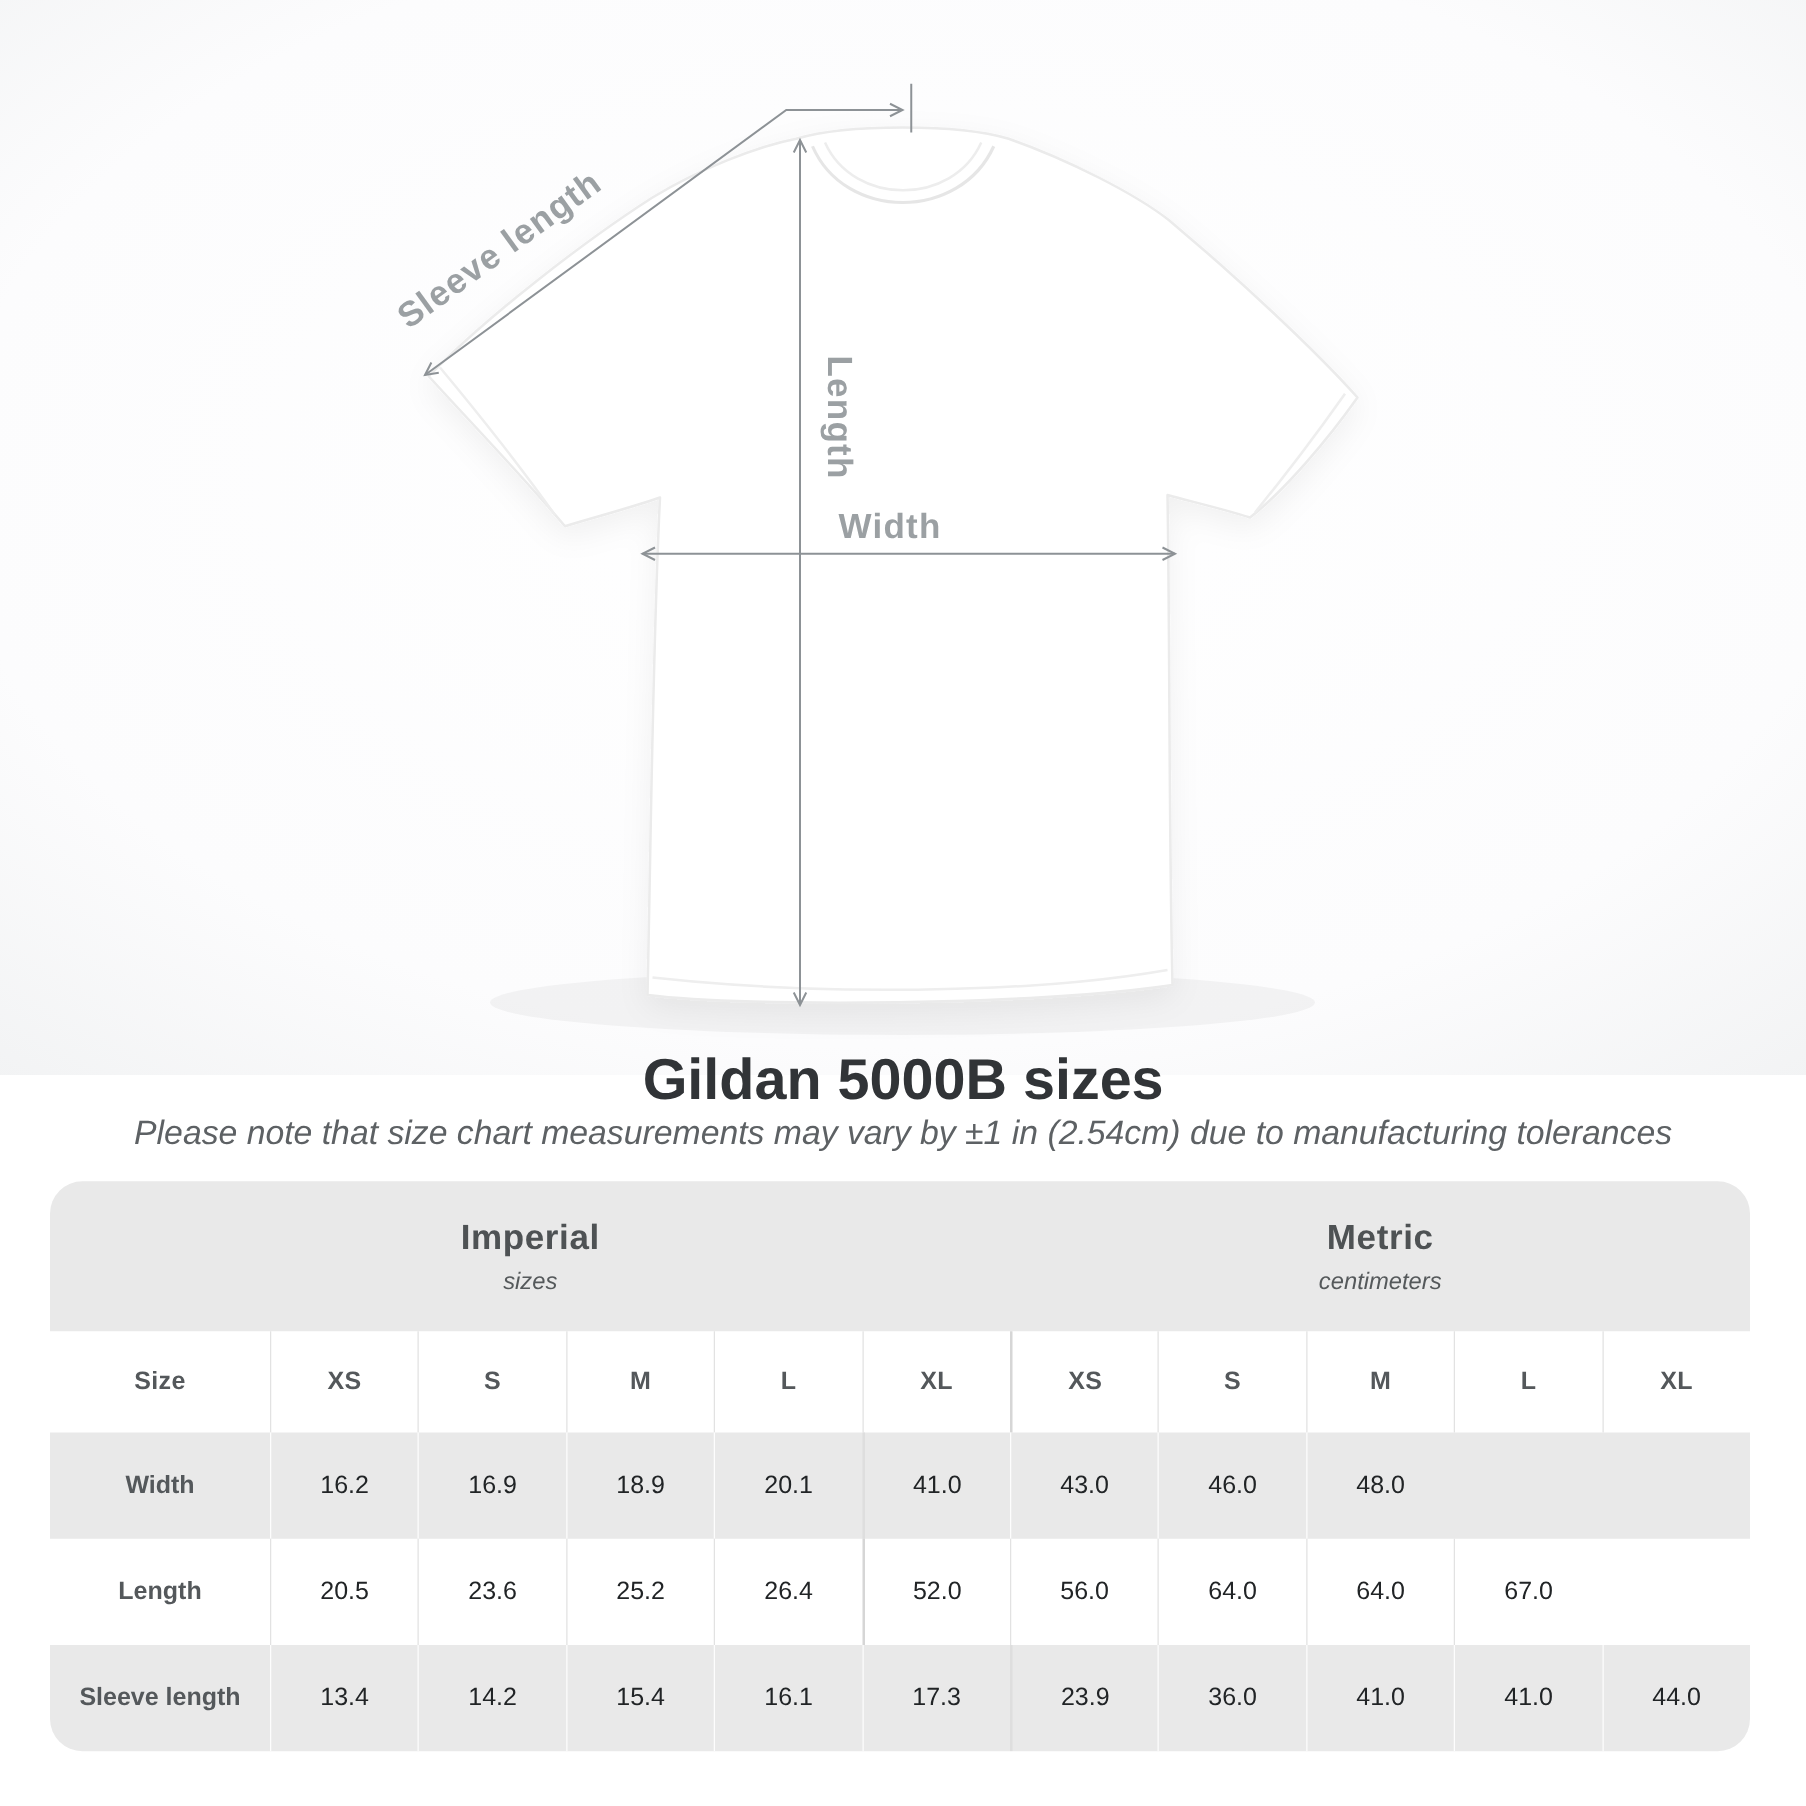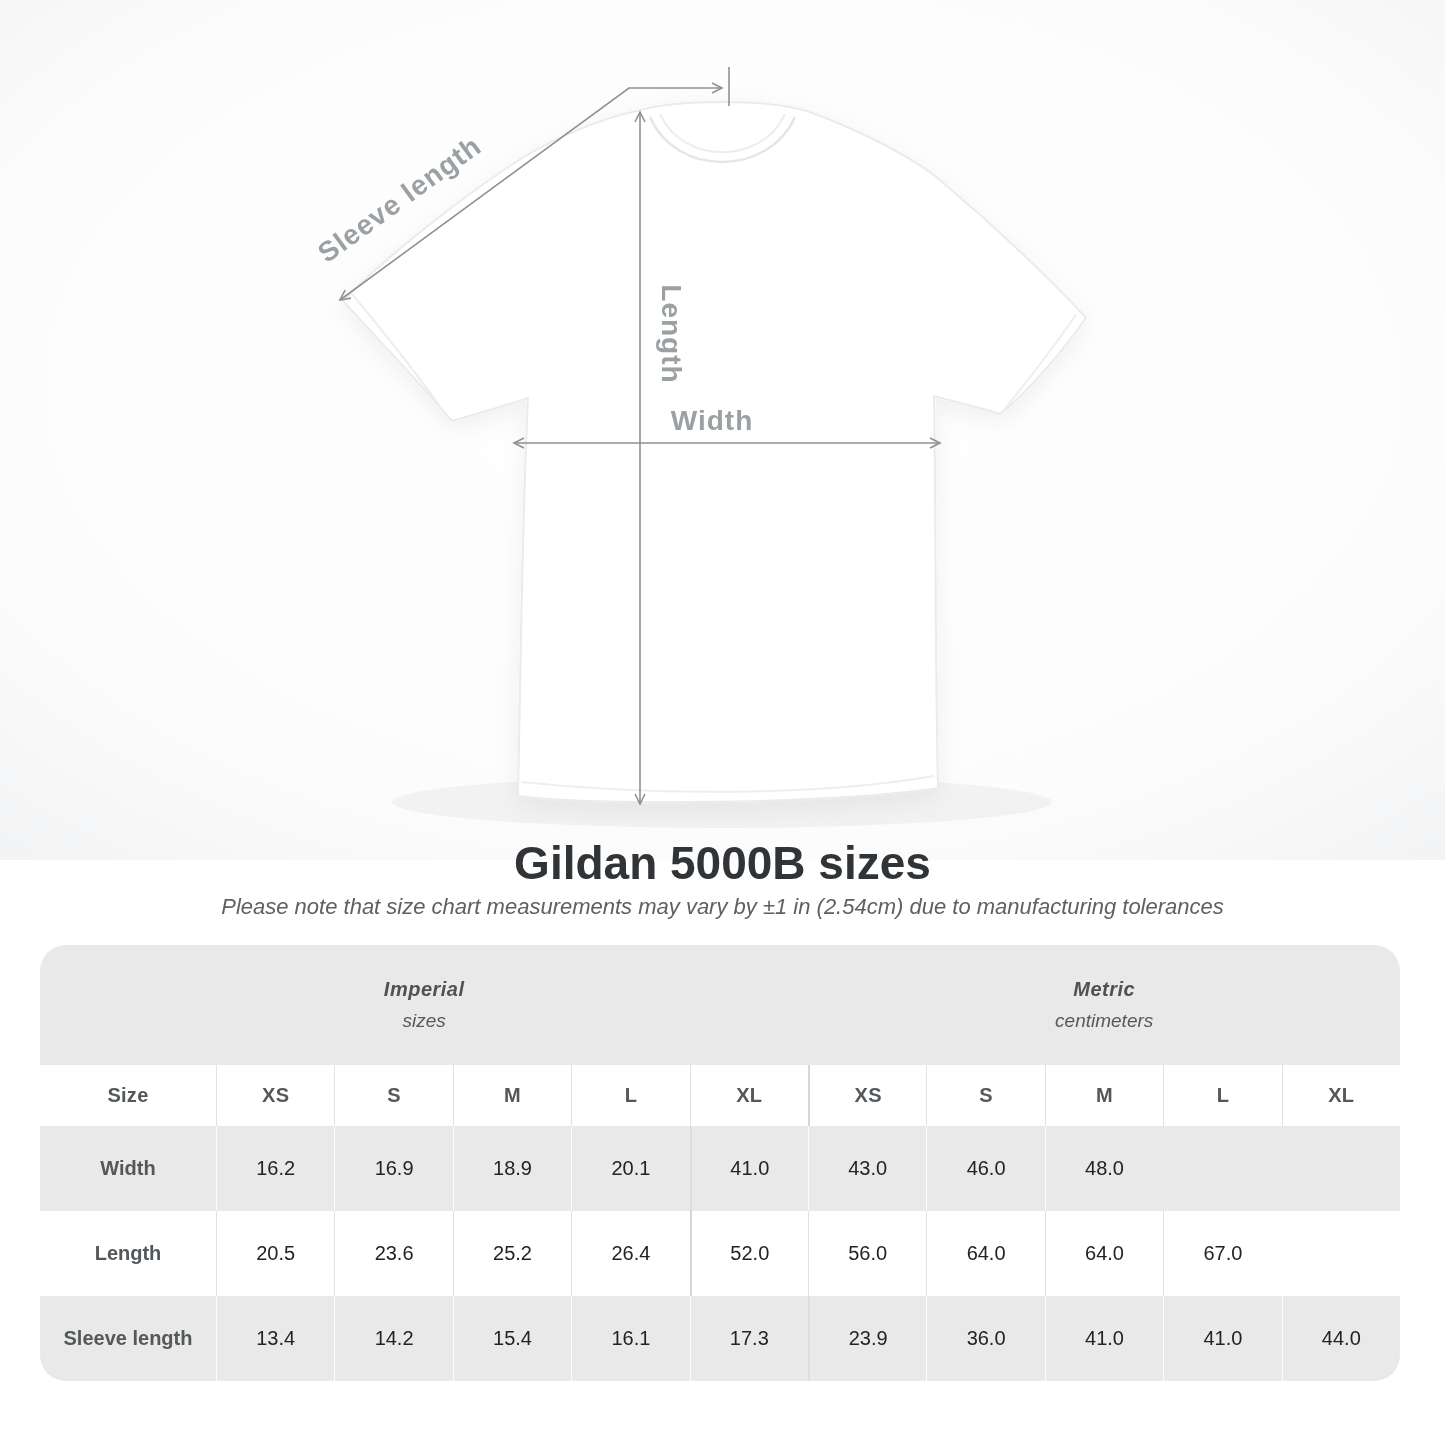--- a/index.html
+++ b/index.html
@@ -12,32 +12,32 @@
   .ann{stroke:#8d9296;stroke-width:1.6;fill:none;}
   .ann-label{fill:#9ba0a3;font-weight:bold;font-size:28px;letter-spacing:1px;
     font-family:"Liberation Sans",sans-serif;}
   
   .page-title{
     position:absolute;top:843px;left:0;width:100%;margin:0;text-align:center;
     font-size:46px;line-height:40px;font-weight:bold;color:#313437;
   }
   .page-subtitle{
     position:absolute;top:893px;left:0;width:100%;margin:0;text-align:center;
-    font-size:22px;line-height:27px;font-style:italic;color:#5d6164;
+    font-size:27px;line-height:27px;font-style:italic;color:#5d6164;
   }
   
   .size-table{position:absolute;left:40px;top:945px;width:1360px;}
   .unit-header{display:flex;height:120px;background:#e9e9e9;border-radius:26px 26px 0 0;}
   .unit-cell{display:flex;flex-direction:column;justify-content:center;align-items:center;row-gap:9px;}
   .unit-cell.imperial{width:56.5%;}
   .unit-cell.metric{width:43.5%;}
-  .unit-label{font-size:20px;font-weight:bold;font-style:italic;color:#4e5254;letter-spacing:.5px;}
+  .unit-label{font-size:28px;font-weight:bold;color:#4e5254;letter-spacing:.5px;}
   .unit-sub{font-size:19px;font-style:italic;color:#55595b;}
   .t-row{display:grid;grid-template-columns:176px repeat(10,1fr);height:85px;}
-  .t-row.size-head{height:61px;}
+  .t-row.size-head{height:81px;}
   .t-row.band{background:#e9e9e9;}
   .t-row.last{border-radius:0 0 26px 26px;overflow:hidden;}
   .t-cell{display:flex;align-items:center;justify-content:center;
     font-size:20px;color:#212426;}
   .t-cell.head{font-weight:bold;color:#54585b;letter-spacing:.3px;}
   .t-cell.rowlab{font-weight:bold;color:#54585b;}
   .t-cell.bl{border-left:1px solid #e2e2e2;}
   .t-row.band .t-cell.bl{border-left-color:#fdfdfd;}
   .t-cell.sec{border-left:2px solid #d6d6d6;}
   .t-row.band .t-cell.sec{border-left-color:#dedede;}

